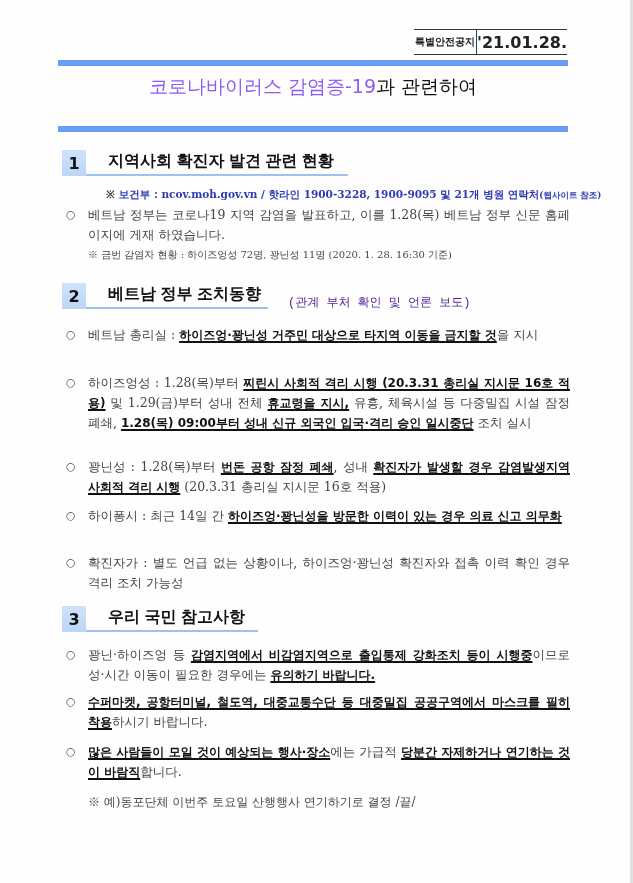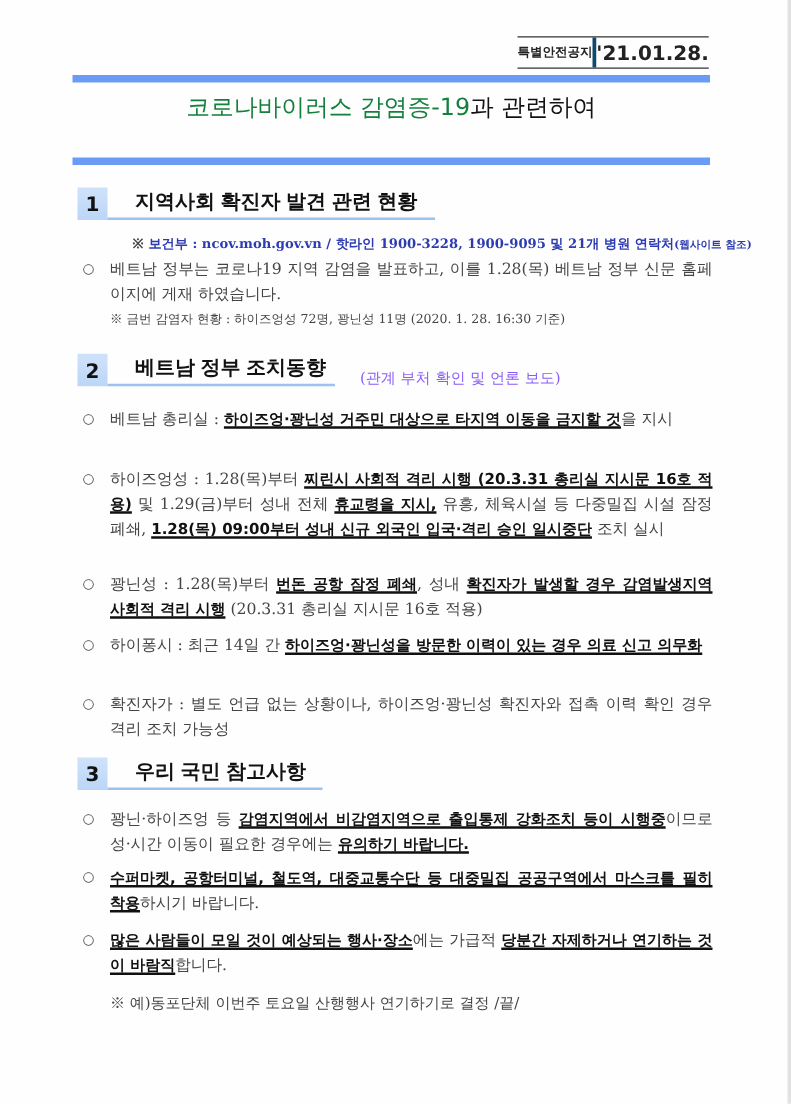--- a/index.html
+++ b/index.html
@@ -6,33 +6,33 @@
   body {
     width: 633px; height: 883px; background: #fefefe; position: relative; overflow: hidden;
     font-family: "DejaVu Serif", "Liberation Serif", serif; color: #333;
   }
   .right-edge { position: absolute; right: 0; top: 0; width: 3px; height: 883px; background: #e2e2e2; }
   .tag-box {
     position: absolute; left: 414px; top: 29px; width: 153px; height: 24px;
     border-top: 1.5px solid #333; border-bottom: 1.5px solid #333; display: flex; align-items: center;
     font-family: "DejaVu Sans", sans-serif; font-size: 10px; font-weight: bold; color: #222;
   }
-  .tag-box .cell1 { width: 78px; text-align: center; border-right: 3px solid #0c4a6e; height: 100%; display:flex; align-items:center; justify-content:center; }
+  .tag-box .cell1 { width: 78px; text-align: center; border-right: 1px solid #0c4a6e; height: 100%; display:flex; align-items:center; justify-content:center; }
   .tag-box .cell2 { flex: 1; text-align: center; font-size: 16px; }
   .blue-bar { position: absolute; left: 58px; width: 510px; height: 6px; background: #6b9cf5; }
   .title { position: absolute; left: 58px; top: 74px; width: 510px; text-align: center;
     font-family: "DejaVu Sans", sans-serif; font-size: 19px; line-height: 25px; color: #111; }
-  .title .red { color: #15803d; }
+  .title .red { color: #8b5cf6; }
   .sec-head { position: absolute; left: 62px; height: 26px; display: flex; align-items: flex-end; }
   .sec-num { width: 24px; height: 26px; background: linear-gradient(#cfe2fb, #bcd6f7);
     font-family: "DejaVu Sans", sans-serif; font-weight: bold; font-size: 16px; color: #111;
     display: flex; align-items: center; justify-content: center; }
   .sec-title { height: 25px; border-bottom: 2px solid #9cc3ee; padding-left: 22px;
     font-family: Liberation Sans, sans-serif; font-weight: bold; font-size: 16px; color: #111; display:flex; align-items:center; }
-  .sec-note { position: absolute; font-size: 12px; color: #8b5cf6; }
+  .sec-note { position: absolute; font-size: 12px; color: #4c1d95; font-family: Liberation Mono, monospace; }
   .p { position: absolute; left: 66px; width: 504px; font-size: 12.5px; line-height: 20px; color: #444; }
   .p .bul { position: absolute; left: 0; top: 0; font-family: "DejaVu Sans", sans-serif; font-size: 11px; }
   .p .txt { margin-left: 22px; display: block; text-align: justify; }
   .b { font-family: "DejaVu Sans", sans-serif; font-weight: bold; color: #111; text-decoration: underline; text-decoration-thickness: 2px; text-underline-offset: 2px; font-size: 12px; }
   .note { position: absolute; font-size: 10px; color: #444; }
   .contact { position: absolute; left: 66px; top: 187px; font-size: 10.5px; color: #2d3bb2; font-weight: bold; font-family: "DejaVu Serif", serif; margin-left: 40px; }
   .contact .mark { color: #444; margin-right: 4px; }
   .contact .small { font-size: 8.5px; }
 </style>
 </head>

